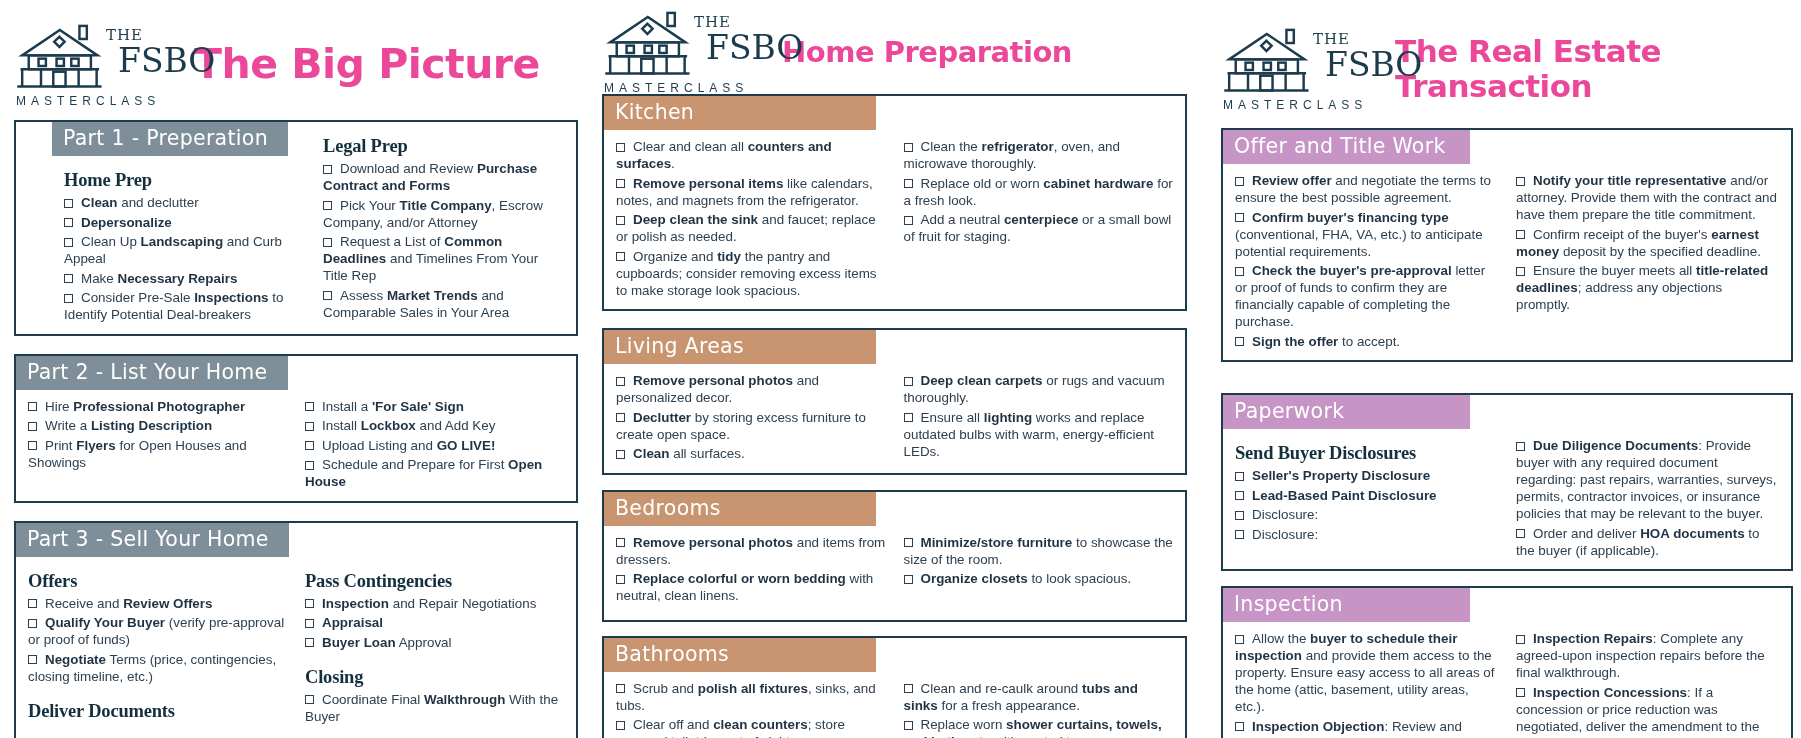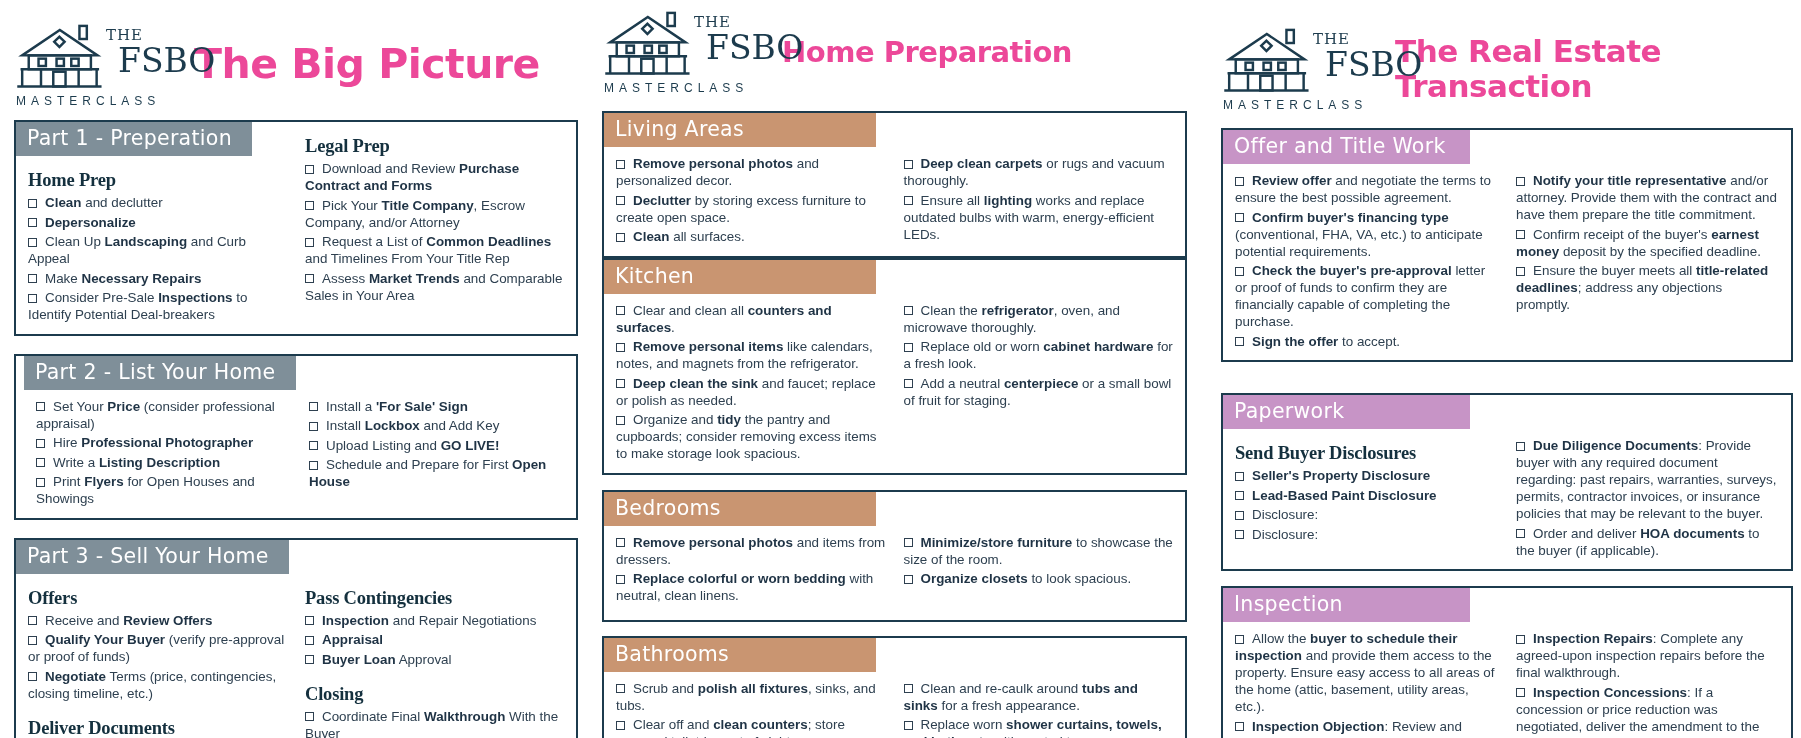--- a/index.html
+++ b/index.html
@@ -53,22 +53,22 @@
 
   ul.items { list-style:none; margin:2px 0 0 0; padding:0; }
   ul.items li { font-size:13.4px; line-height:1.27; margin:0 0 2.5px 0; color:#2e4050; }
   ul.items b { color:#1f3345; }
   .cb {
     display:inline-block; width:9px; height:9px; border:1.5px solid #2e4050;
     margin-right:8px; vertical-align:-0.5px; background:#fff;
   }
 
   
-  .p1b1 { min-height:188px; }
-  .p1b2 { min-height:142px; margin-top:18px;padding-left:8px; }
+  .p1b1 { min-height:188px;padding-left:36px; }
+  .p1b2 { min-height:142px; margin-top:18px; }
   .p1b3 { min-height:244px; margin-top:18px; }
   .p2b1 { min-height:182px; }
   .p2b2 { min-height:144px; margin-top:17px; }
   .p2b3 { min-height:132px; margin-top:15px; }
   .p2b4 { min-height:142px; margin-top:14px; }
   .p3b1 { min-height:202px; }
   .p3b2 { min-height:157px; margin-top:31px; }
   .p3b3 { min-height:182px; margin-top:15px; }
 </style>
 </head>
@@ -128,21 +128,20 @@
           </div>
         </div>
       </div>
     </div>
 
     <div class="box p1b2">
       <div class="bar">Part 2 - List Your Home</div>
       <div class="cols">
         <div class="col">
           <ul class="items">
-            <li><span class="cb"></span><span><span>Set Your </span><b>Price</b><span> (consider professional appraisal)</span></span></li>
             <li><span class="cb"></span><span><span>Hire </span><b>Professional Photographer</b><span></span></span></li>
             <li><span class="cb"></span><span><span>Write a </span><b>Listing Description</b><span></span></span></li>
             <li><span class="cb"></span><span><span>Print </span><b>Flyers</b><span> for Open Houses and Showings</span></span></li>
           </ul>
         </div>
         <div class="col">
           <ul class="items">
             <li><span class="cb"></span><span><span>Install a </span><b>'For Sale' Sign</b><span></span></span></li>
             <li><span class="cb"></span><span><span>Install </span><b>Lockbox</b><span> and Add Key</span></span></li>
             <li><span class="cb"></span><span><span>Upload Listing and </span><b>GO LIVE!</b><span></span></span></li>
@@ -208,55 +207,55 @@
             <path d="M4 76 L107 76"></path>
           </g>
         </svg>
         <span class="logo-the">THE</span>
         <span class="logo-fsbo">FSBO</span>
         <span class="logo-mc">MASTERCLASS</span>
       </div>
       <div class="page-title">Home Preparation</div>
     </div>
 
-    <div class="box p2b2">
-      <div class="bar">Living Areas</div>
-      <div class="cols">
-        <div class="col">
-          <ul class="items">
-            <li><span class="cb"></span><span><span></span><b>Remove personal photos</b><span> and personalized decor.</span></span></li>
-            <li><span class="cb"></span><span><span></span><b>Declutter</b><span> by storing excess furniture to create open space.</span></span></li>
-            <li><span class="cb"></span><span><span></span><b>Clean</b><span> all surfaces.</span></span></li>
-          </ul>
-        </div>
-        <div class="col">
-          <ul class="items">
-            <li><span class="cb"></span><span><span></span><b>Deep clean carpets</b><span> or rugs and vacuum thoroughly.</span></span></li>
-            <li><span class="cb"></span><span><span>Ensure all </span><b>lighting</b><span> works and replace outdated bulbs with warm, energy-efficient LEDs.</span></span></li>
-          </ul>
-        </div>
-      </div>
-    </div>
-
     <div class="box p2b1">
       <div class="bar">Kitchen</div>
       <div class="cols">
         <div class="col">
           <ul class="items">
             <li><span class="cb"></span><span><span>Clear and clean all </span><b>counters and surfaces</b><span>.</span></span></li>
             <li><span class="cb"></span><span><span></span><b>Remove personal items</b><span> like calendars, notes, and magnets from the refrigerator.</span></span></li>
             <li><span class="cb"></span><span><span></span><b>Deep clean the sink</b><span> and faucet; replace or polish as needed.</span></span></li>
             <li><span class="cb"></span><span><span>Organize and </span><b>tidy</b><span> the pantry and cupboards; consider removing excess items to make storage look spacious.</span></span></li>
           </ul>
         </div>
         <div class="col">
           <ul class="items">
             <li><span class="cb"></span><span><span>Clean the </span><b>refrigerator</b><span>, oven, and microwave thoroughly.</span></span></li>
             <li><span class="cb"></span><span><span>Replace old or worn </span><b>cabinet hardware</b><span> for a fresh look.</span></span></li>
             <li><span class="cb"></span><span><span>Add a neutral </span><b>centerpiece</b><span> or a small bowl of fruit for staging.</span></span></li>
+          </ul>
+        </div>
+      </div>
+    </div>
+
+    <div class="box p2b2">
+      <div class="bar">Living Areas</div>
+      <div class="cols">
+        <div class="col">
+          <ul class="items">
+            <li><span class="cb"></span><span><span></span><b>Remove personal photos</b><span> and personalized decor.</span></span></li>
+            <li><span class="cb"></span><span><span></span><b>Declutter</b><span> by storing excess furniture to create open space.</span></span></li>
+            <li><span class="cb"></span><span><span></span><b>Clean</b><span> all surfaces.</span></span></li>
+          </ul>
+        </div>
+        <div class="col">
+          <ul class="items">
+            <li><span class="cb"></span><span><span></span><b>Deep clean carpets</b><span> or rugs and vacuum thoroughly.</span></span></li>
+            <li><span class="cb"></span><span><span>Ensure all </span><b>lighting</b><span> works and replace outdated bulbs with warm, energy-efficient LEDs.</span></span></li>
           </ul>
         </div>
       </div>
     </div>
 
     <div class="box p2b3">
       <div class="bar">Bedrooms</div>
       <div class="cols">
         <div class="col">
           <ul class="items">

